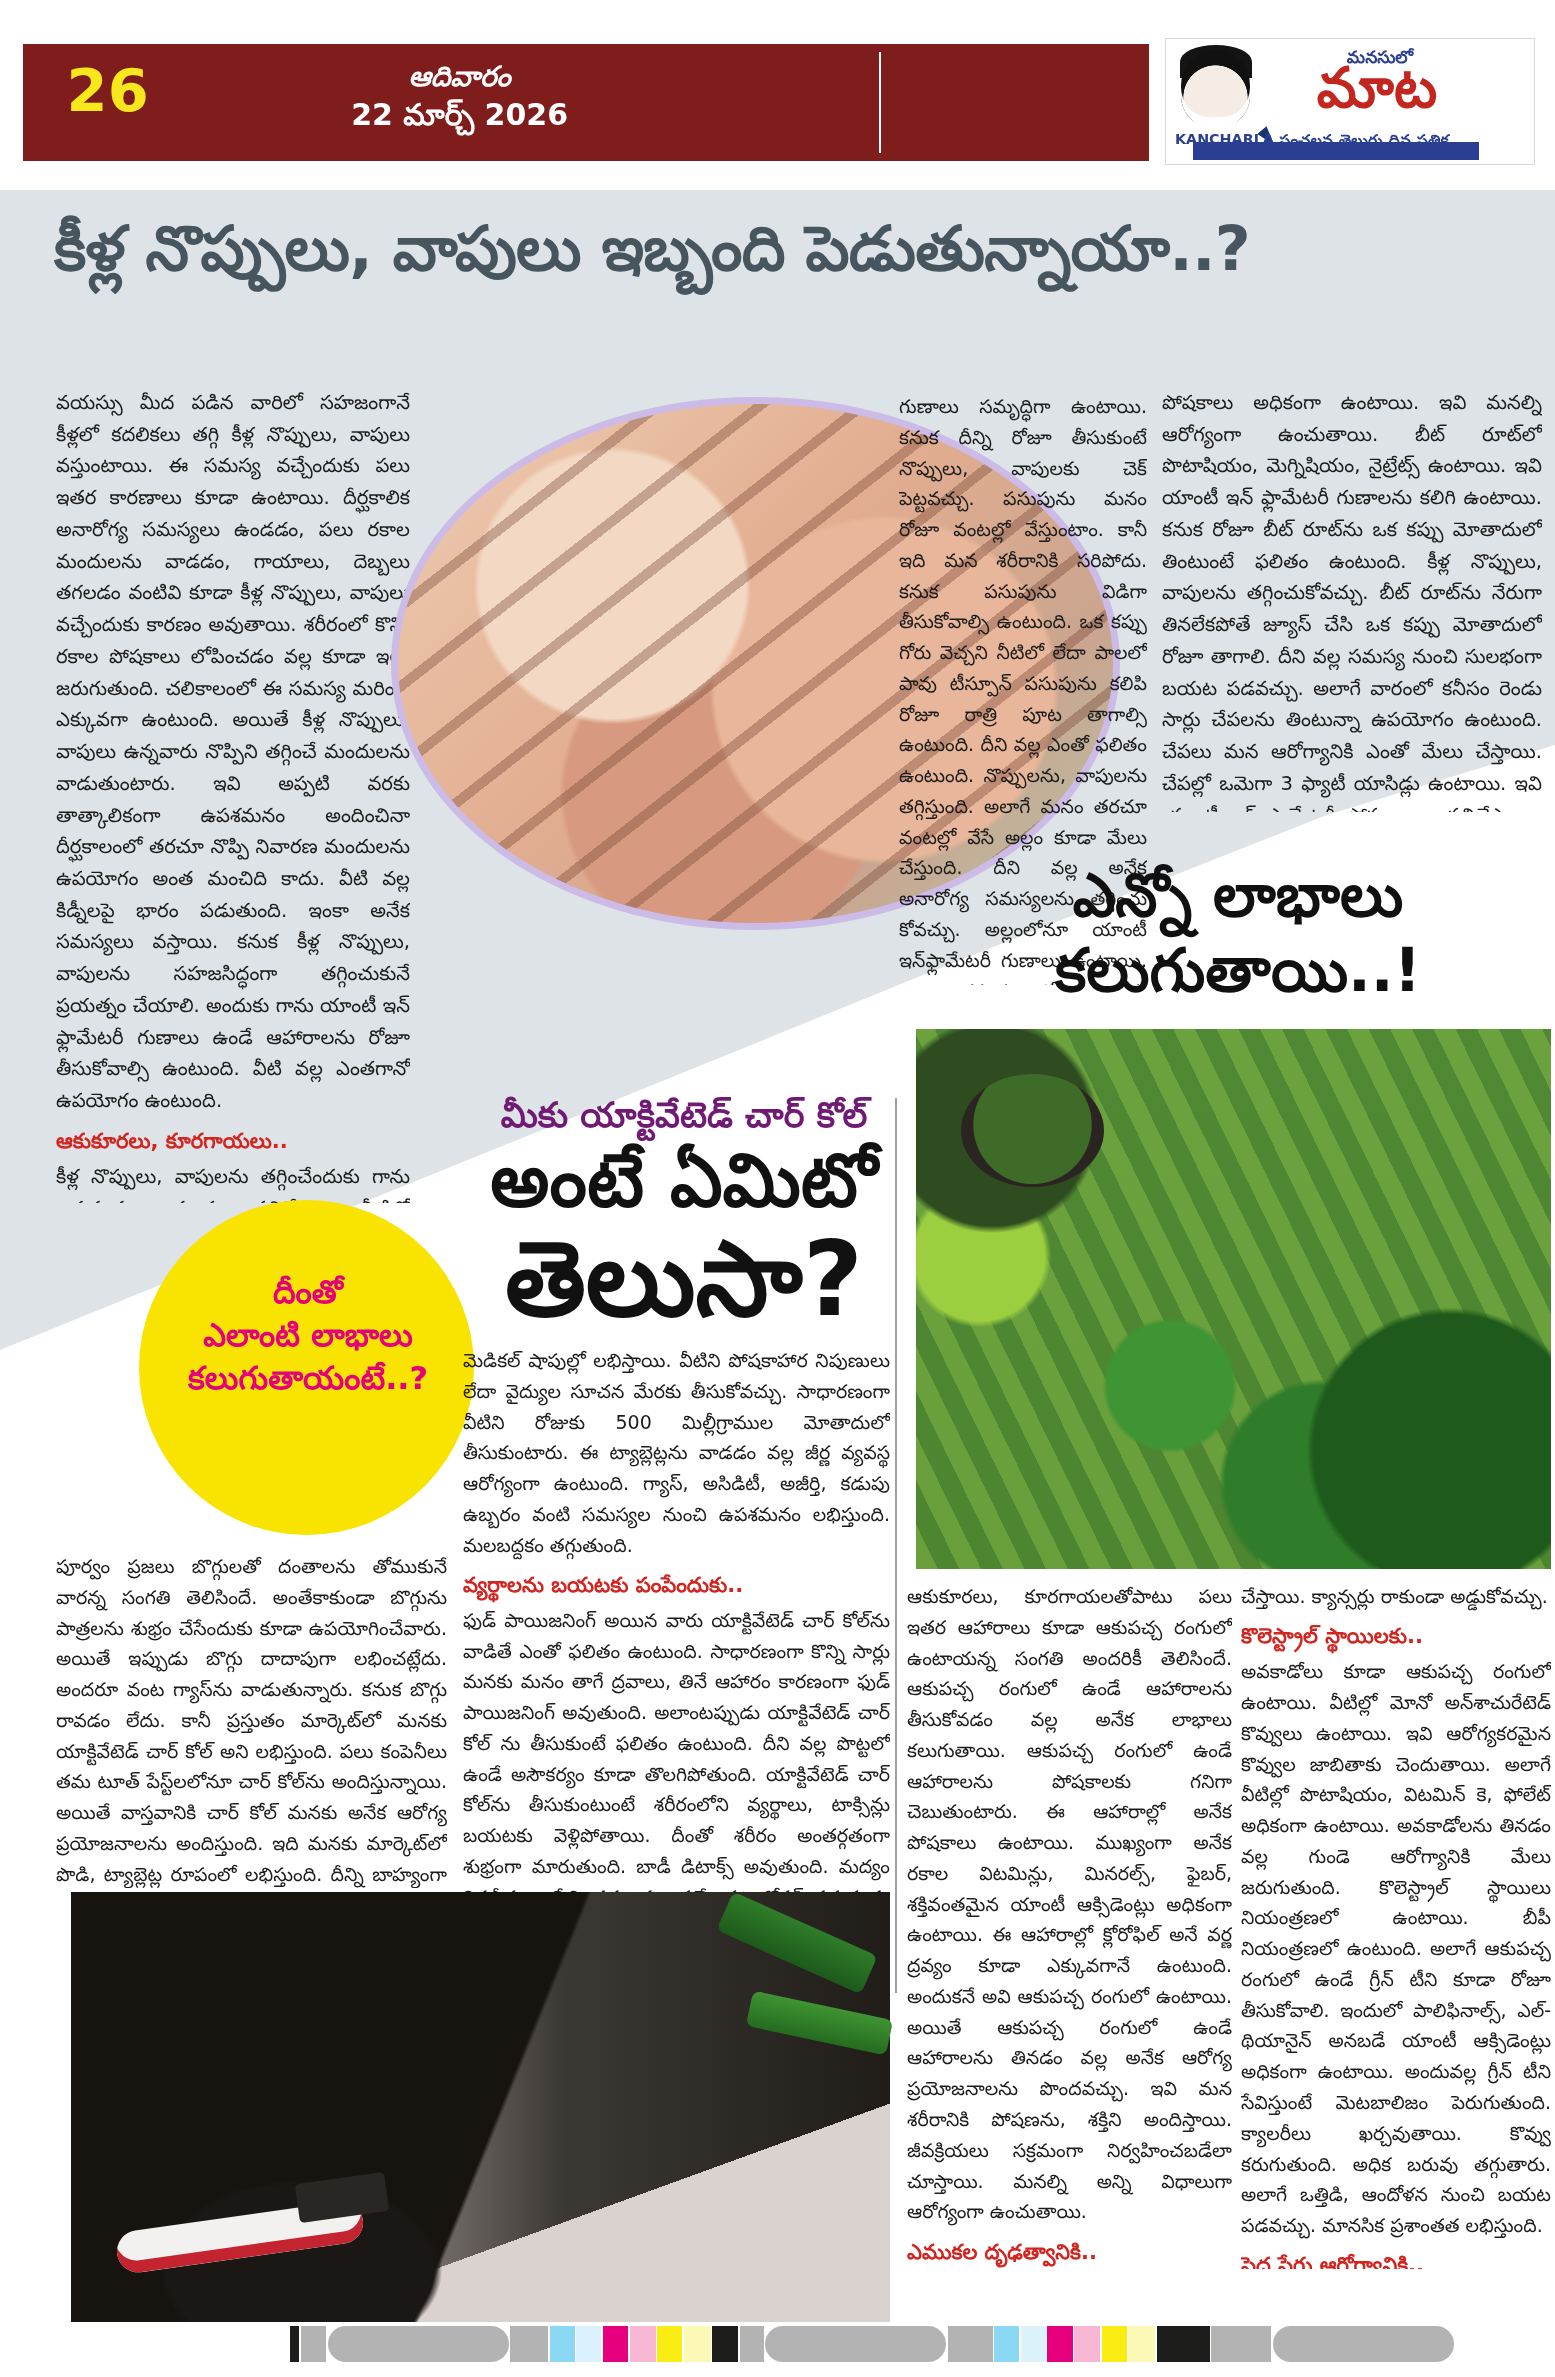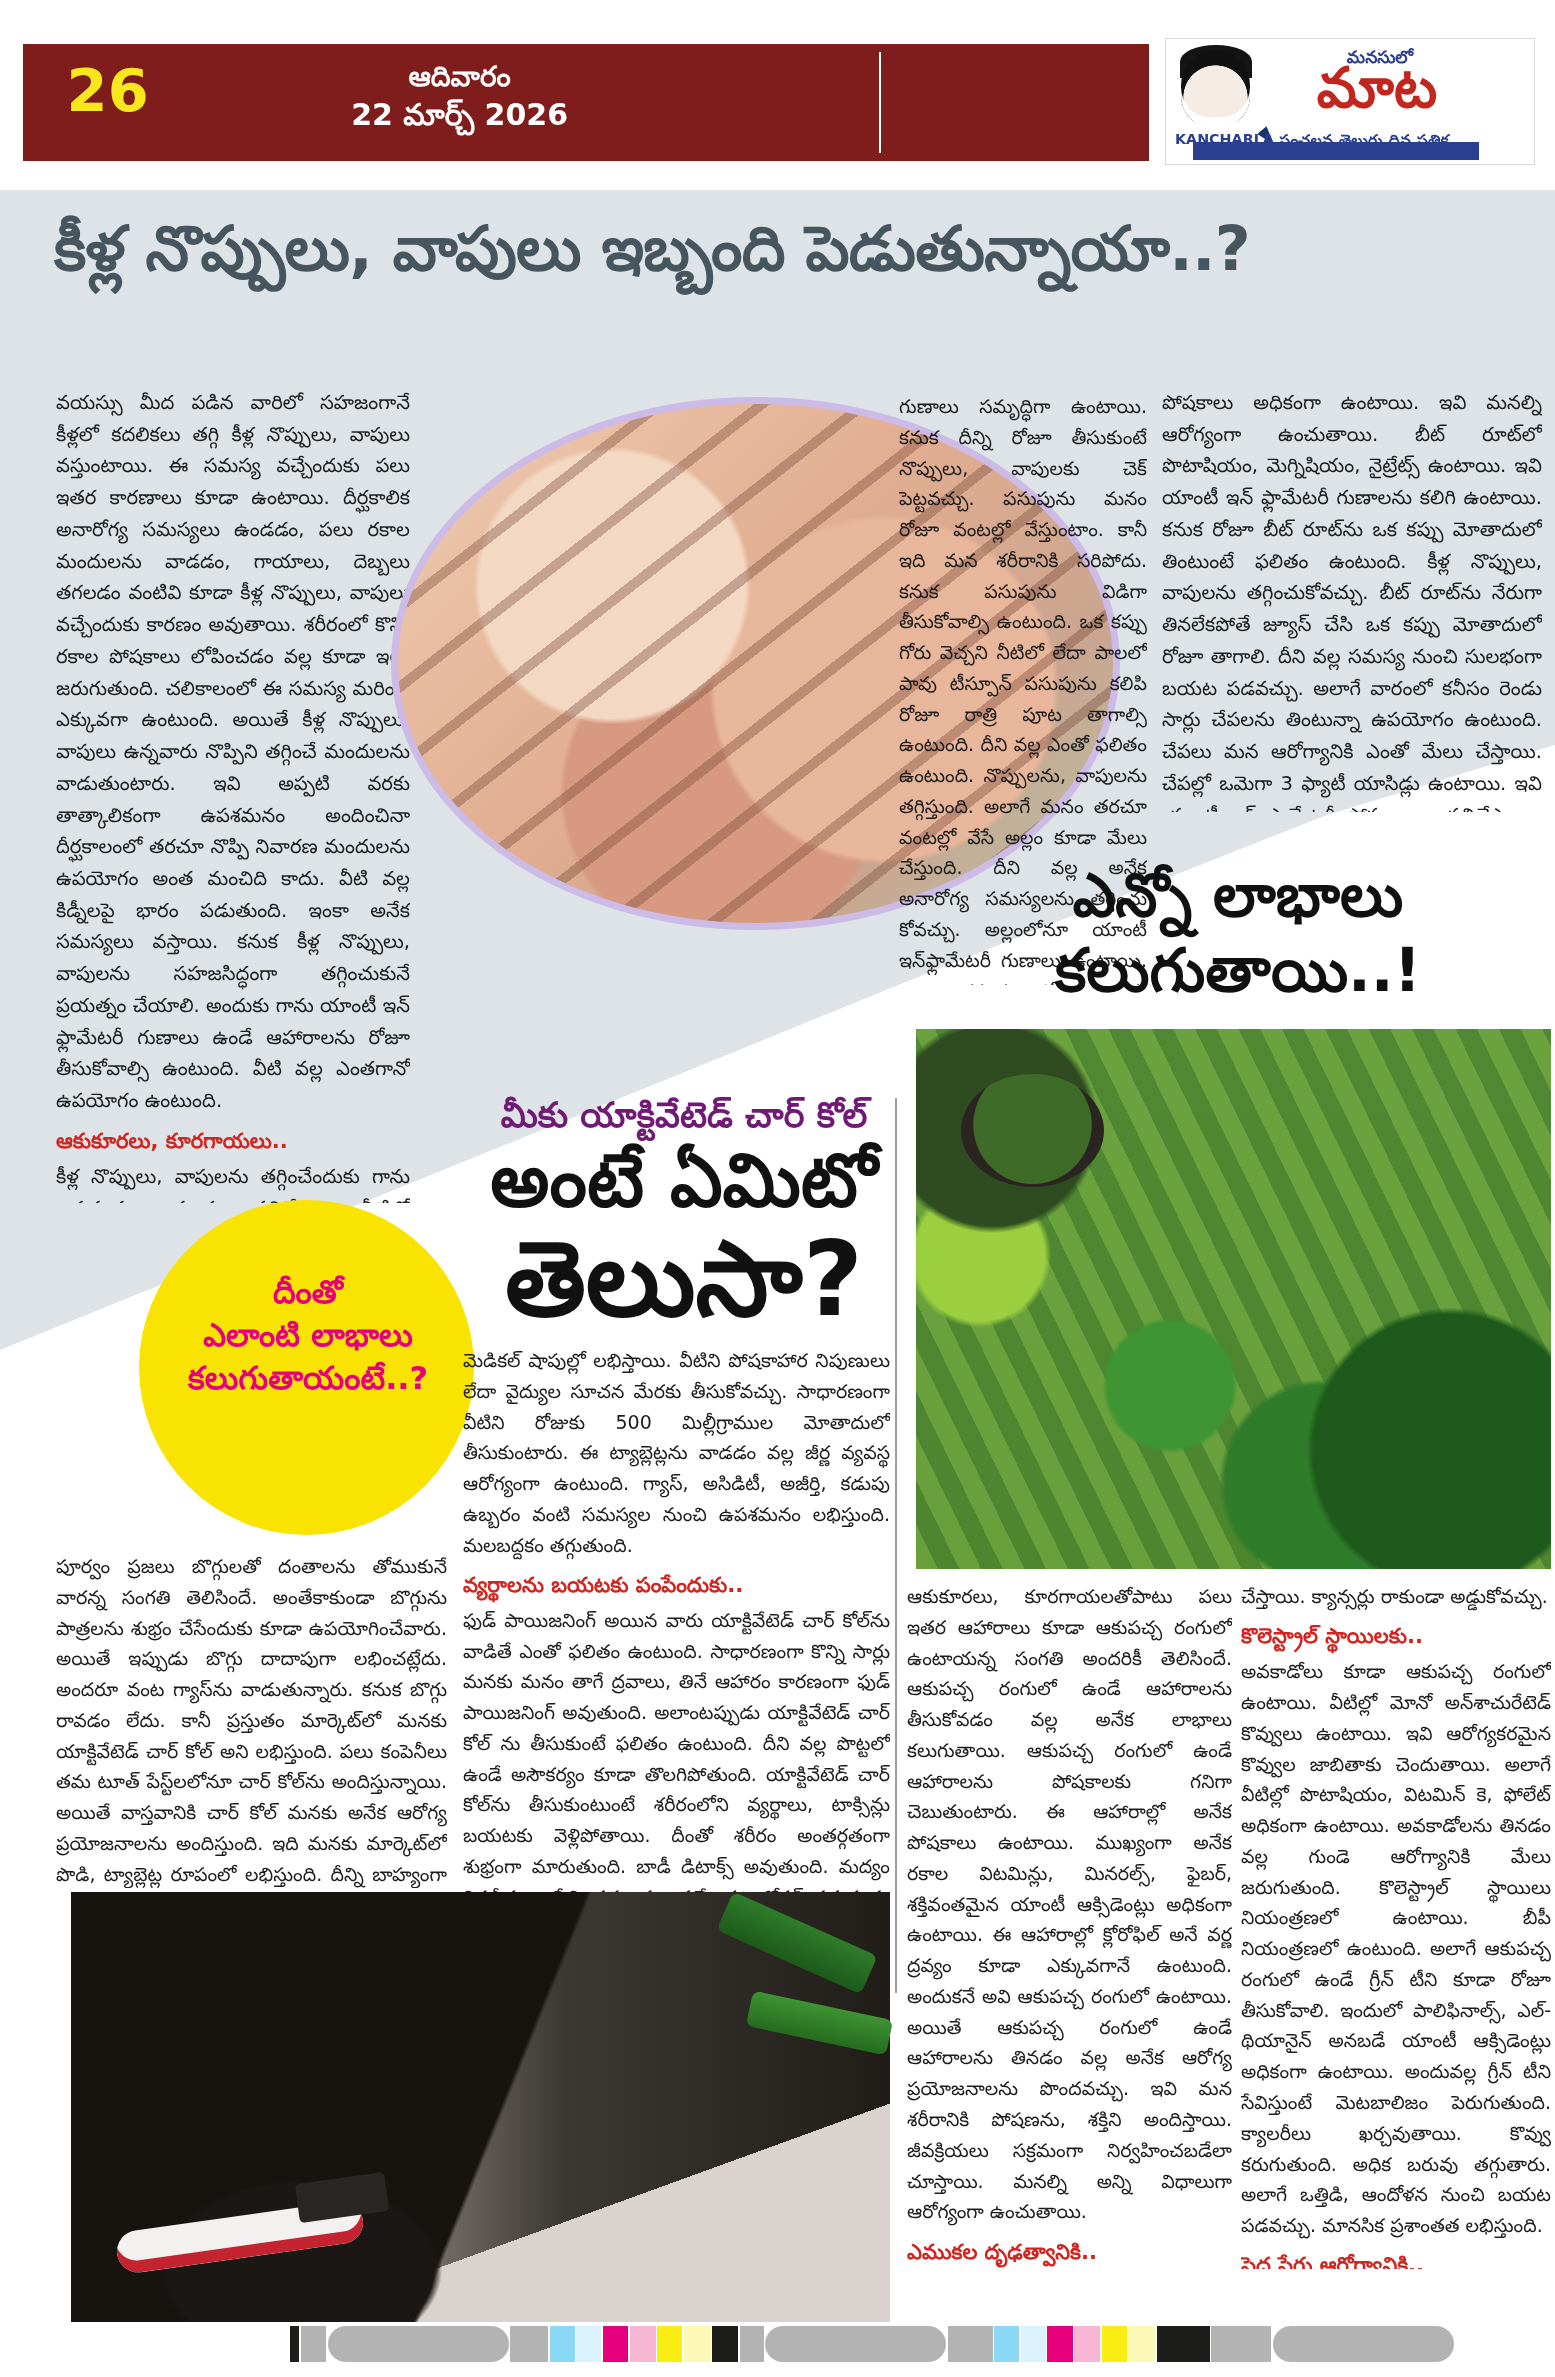--- a/index.html
+++ b/index.html
@@ -4,21 +4,21 @@
 <style>
   html,body{margin:0;padding:0;background:#ffffff;}
   .page{position:relative;width:1555px;height:2377px;background:#ffffff;overflow:hidden;
         font-family:"DejaVu Sans", sans-serif;color:#1c1c1c;}
   .abs{position:absolute;}
 
   
   .header-bar{left:22.6px;top:44px;width:1126px;height:117px;background:#7f1d1d;}
   .page-num{left:44px;top:16.6px;font-size:59px;font-weight:bold;color:#f8e71c;line-height:1;}
   .date-block{left:196px;top:13.5px;width:482px;text-align:center;color:#ffffff;font-weight:bold;}
-  .date-day{font-size:28px;line-height:1.35;}
+  .date-day{font-size:28px;line-height:1.35;font-style:italic;}
   .date-date{font-size:30px;line-height:1.35;}
   .header-divider{left:856px;top:7.5px;width:2.3px;height:101px;background:#ffffff;}
   .section-block{left:865px;top:10.5px;width:256px;text-align:center;}
   .section-en{font-size:35px;font-weight:bold;color:#f8e71c;letter-spacing:1.5px;}
   .section-rule{width:211px;height:2.3px;background:#ffffff;margin:4.5px auto 4.5px auto;}
   .section-te{font-size:23px;font-weight:bold;color:#ffffff;}
 
   
   .masthead{left:1165px;top:38px;width:340px;height:125px;background:#ffffff;border:0.8px solid #d8d8d8;padding-left:28px;}
   .mh-face{left:15px;top:12px;width:69px;height:75px;border-radius:46% 46% 40% 40%;

